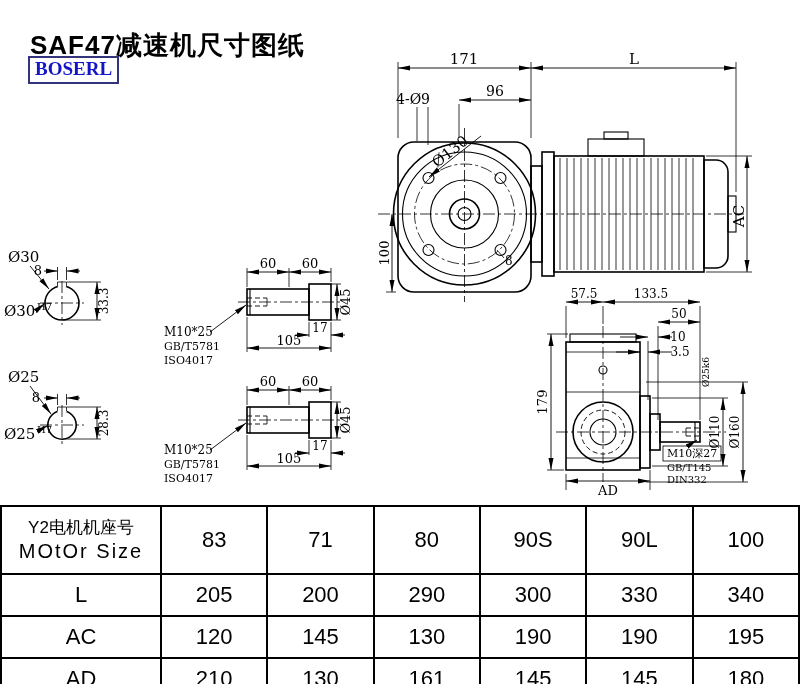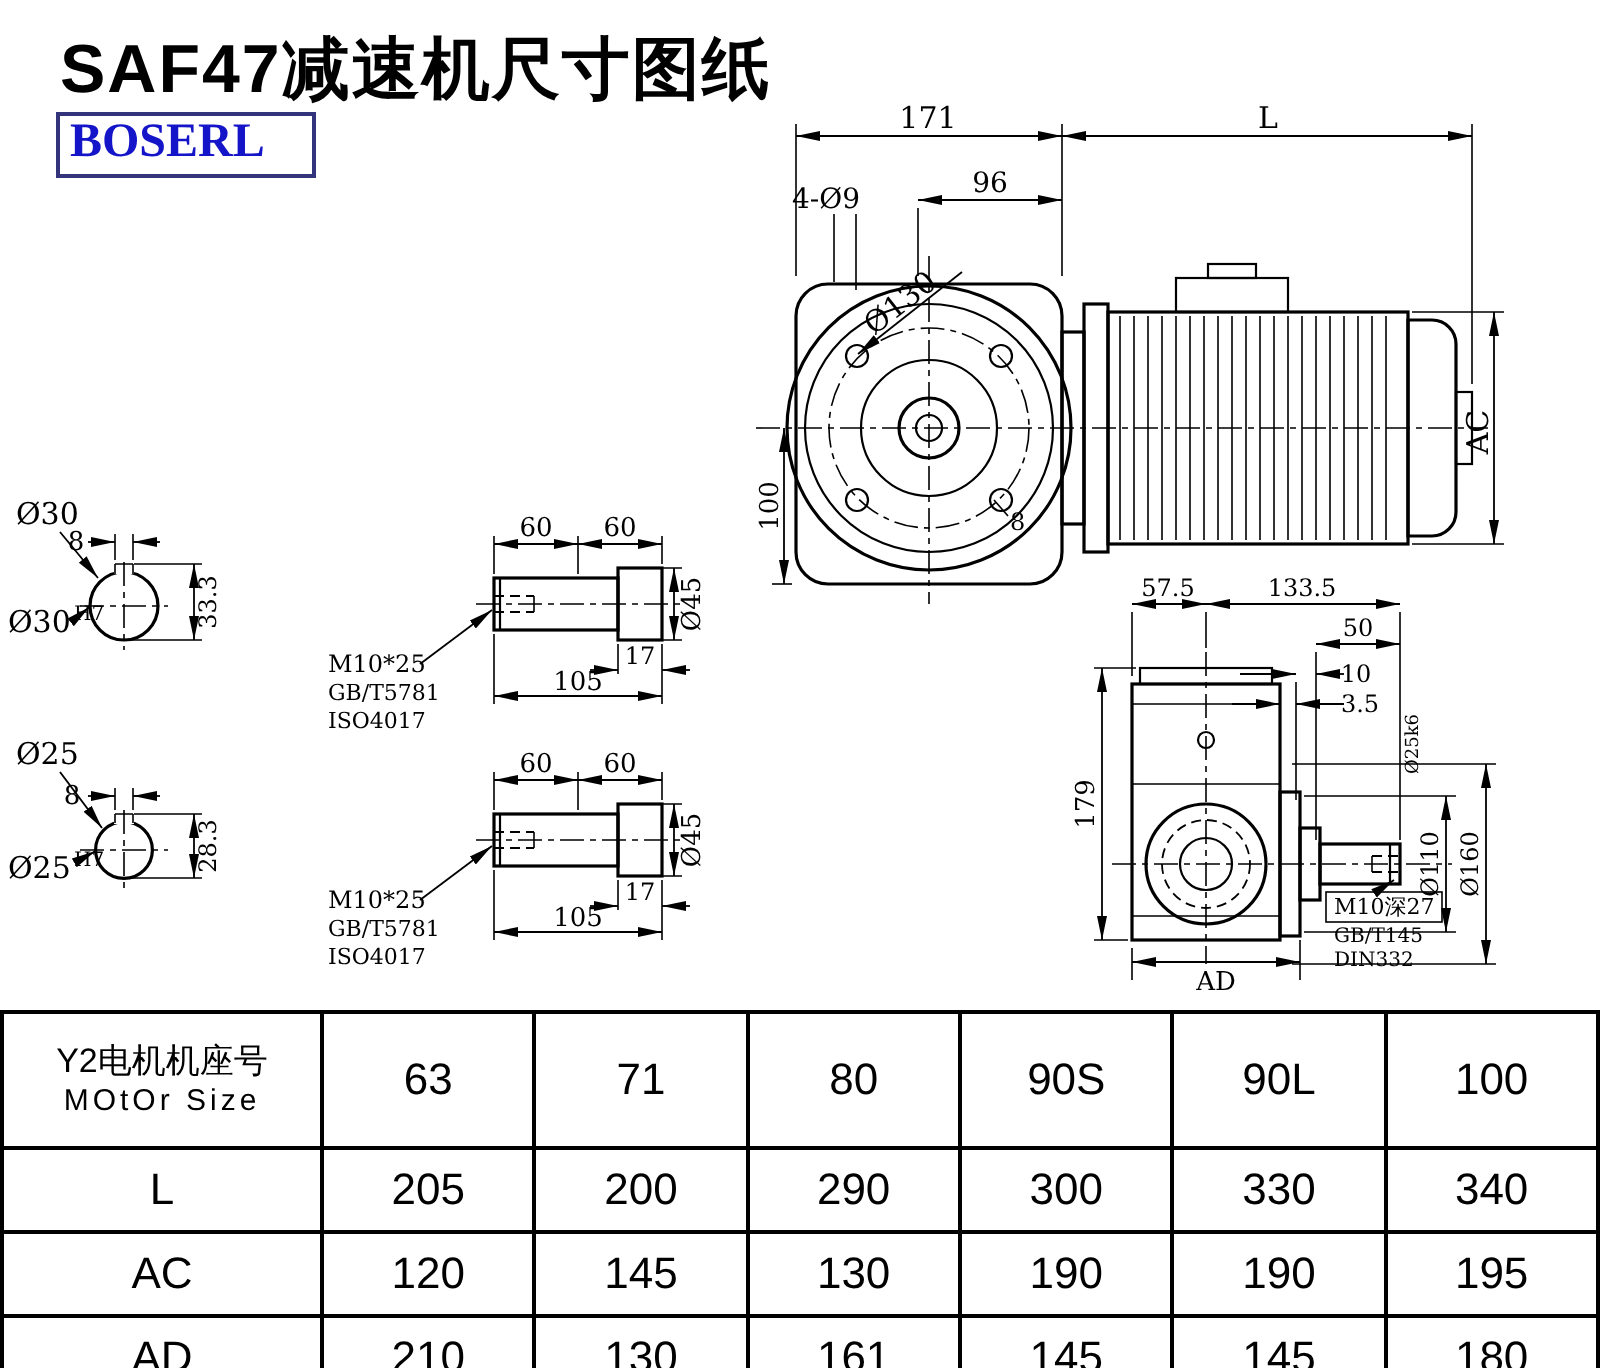--- a/index.html
+++ b/index.html
@@ -1,41 +1,41 @@
 <!DOCTYPE html>
 <html><head>
 <meta charset="utf-8">
 <style>
   *{margin:0;padding:0;box-sizing:border-box}
   html,body{width:800px;height:684px;background:#fff;overflow:hidden;position:relative;
     font-family:"Liberation Sans",sans-serif;color:#000}
-  .title{position:absolute;top:12px;left:30px;font-size:34px;font-weight:bold;letter-spacing:1px}
+  .title{position:absolute;top:28px;left:30px;font-size:26px;font-weight:bold;letter-spacing:1px}
   .logo{position:absolute;top:56px;left:28px;border:2px solid #34347c;color:#1414c8;
-    font-family:"Liberation Serif",serif;font-weight:bold;font-size:24px;padding:0 24px 2px 5px}
+    font-family:"Liberation Serif",serif;font-weight:bold;font-size:19px;padding:0 5px 2px 5px}
   svg.drawing{position:absolute;top:0;left:0}
   
   .o{fill:none;stroke:#000;stroke-width:1.6}
   .o2{fill:none;stroke:#000;stroke-width:1.1}
   .t{fill:none;stroke:#000;stroke-width:0.8}
   .d{fill:none;stroke:#000;stroke-width:0.9}
   .da{marker-start:url(#as);marker-end:url(#ae)}
   .ae{marker-end:url(#ae)}
   .cl{fill:none;stroke:#000;stroke-width:0.8;stroke-dasharray:12 3 3 3}
   .hd{fill:none;stroke:#000;stroke-width:0.9;stroke-dasharray:5 3}
   svg text{fill:#000;font-family:"DejaVu Serif",serif}
   .f9{font-size:9px}.f10{font-size:10px}.f11{font-size:11px}.f12{font-size:12px}
   .f13{font-size:13px}.f14{font-size:14px}.f15{font-size:15px}
   .mid{text-anchor:middle}
   
   .tbl{position:absolute;top:505px;left:0;width:800px;height:179px;border-collapse:collapse;table-layout:fixed}
   .tbl td{border:2px solid #000;text-align:center;vertical-align:middle;font-size:22px}
   .tbl tr{height:42px}
   .tbl tr.hrow{height:68px}
   .hcell div.cn{font-size:17px;line-height:1.25}
-  .hcell div.en{font-size:15px;letter-spacing:2px;line-height:1.2}
+  .hcell div.en{font-size:20px;letter-spacing:2px;line-height:1.2}
 </style>
 </head>
 <body>
 
 <div class="title">SAF47减速机尺寸图纸</div>
 <div class="logo">BOSERL</div>
 
 <svg class="drawing" width="800" height="505" viewBox="0 0 800 505">
   <defs>
     <marker id="ae" markerWidth="12" markerHeight="8" refX="12" refY="4" orient="auto" markerUnits="userSpaceOnUse">
@@ -249,21 +249,21 @@
       <col>
       <col>
       <col>
   </colgroup>
   <tbody>
       <tr class="hrow">
     <td class="hcell">
       <div class="cn">Y2电机机座号</div>
       <div class="en">MOtOr Size</div>
     </td>
-    <td>63</td>
+    <td>83</td>
     <td>71</td>
     <td>80</td>
     <td>90S</td>
     <td>90L</td>
     <td>100</td>
   </tr>
   <tr>
     <td>L</td>
     <td>205</td>
     <td>200</td>

